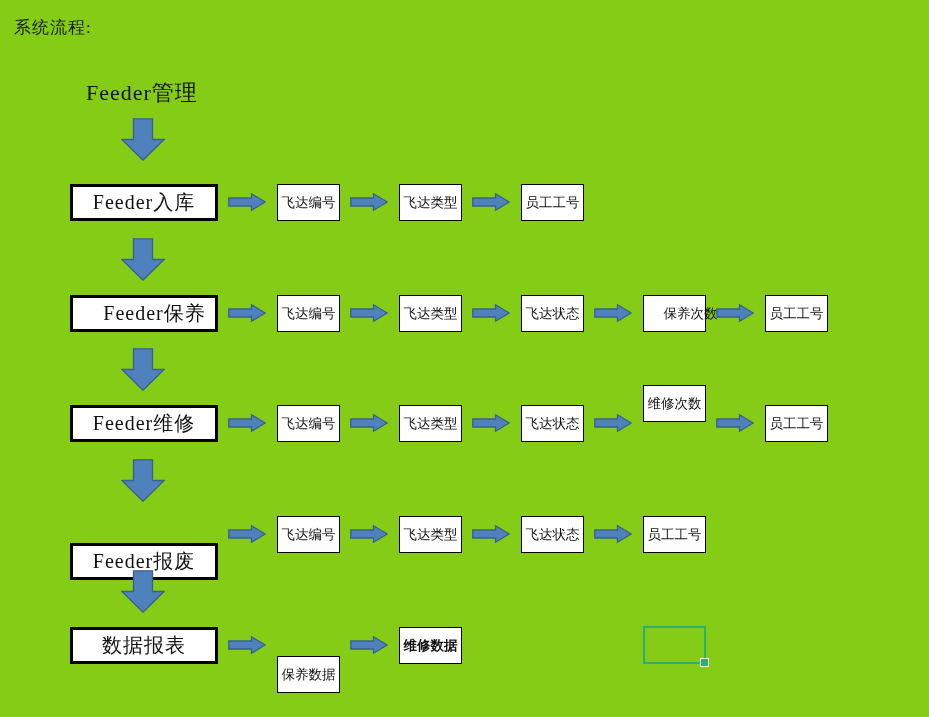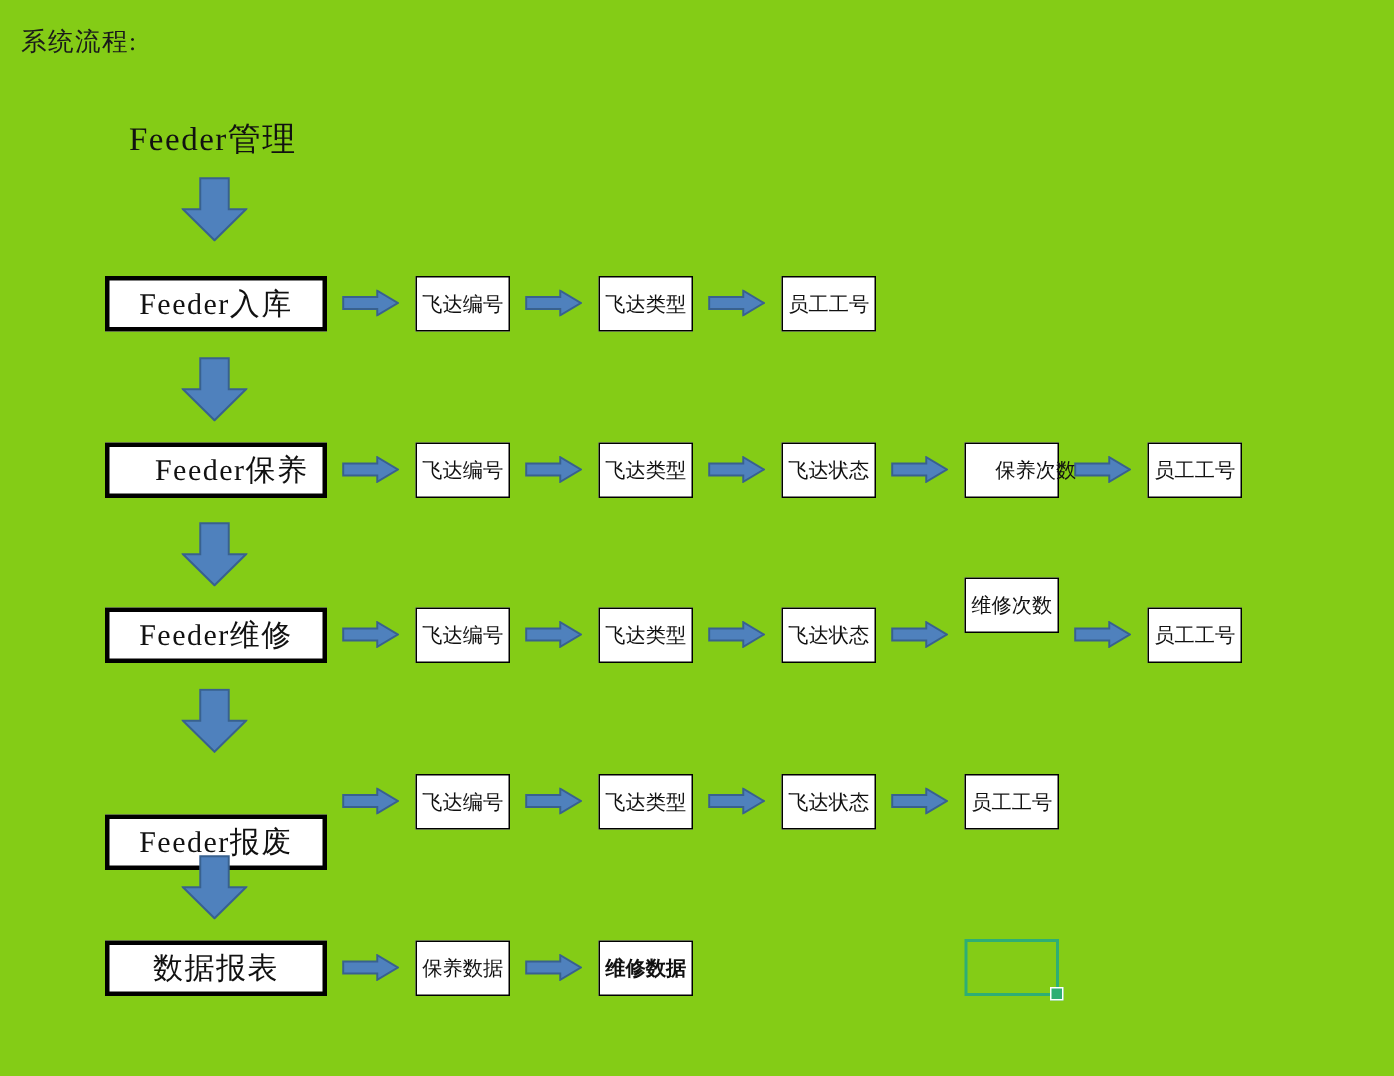--- a/index.html
+++ b/index.html
@@ -188,21 +188,21 @@
       </div>
       <svg width="44" height="43" viewBox="0 0 44 43" class="arrow" style="left: 121px; top: 570px;">
         <path d="M12.5 0.8 H31.5 V21.5 H43 L22 42.2 L1 21.5 H12.5 Z" fill="#4F81BD" stroke="#38618F" stroke-width="1.3"></path>
       </svg>
       <div class="stage-box" style="top: 627px;">
         <span>数据报表</span>
       </div>
       <svg width="38" height="18" viewBox="0 0 38 18" class="arrow" style="left: 228px; top: 636px;">
         <path d="M0.8 5 H23.5 V0.8 L37.2 9 L23.5 17.2 V13 H0.8 Z" fill="#4F81BD" stroke="#38618F" stroke-width="1.3"></path>
       </svg>
-      <div class="field-box" style="left: 277px; top: 627px;">
+      <div class="field-box" style="left: 277px; top: 656px;">
         <span>保养数据</span>
       </div>
       <svg width="38" height="18" viewBox="0 0 38 18" class="arrow" style="left: 350px; top: 636px;">
         <path d="M0.8 5 H23.5 V0.8 L37.2 9 L23.5 17.2 V13 H0.8 Z" fill="#4F81BD" stroke="#38618F" stroke-width="1.3"></path>
       </svg>
       <div class="field-box" style="left: 399px; top: 627px; font-weight: bold;">
         <span>维修数据</span>
       </div>
     </div>
 

